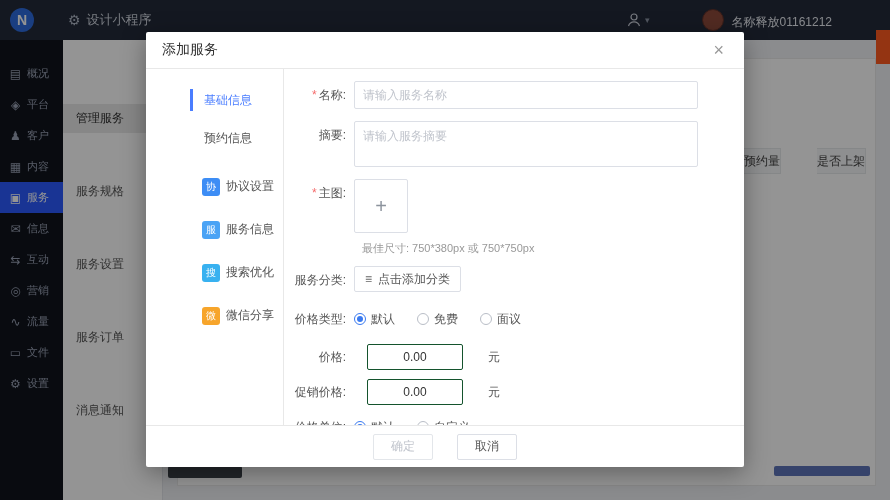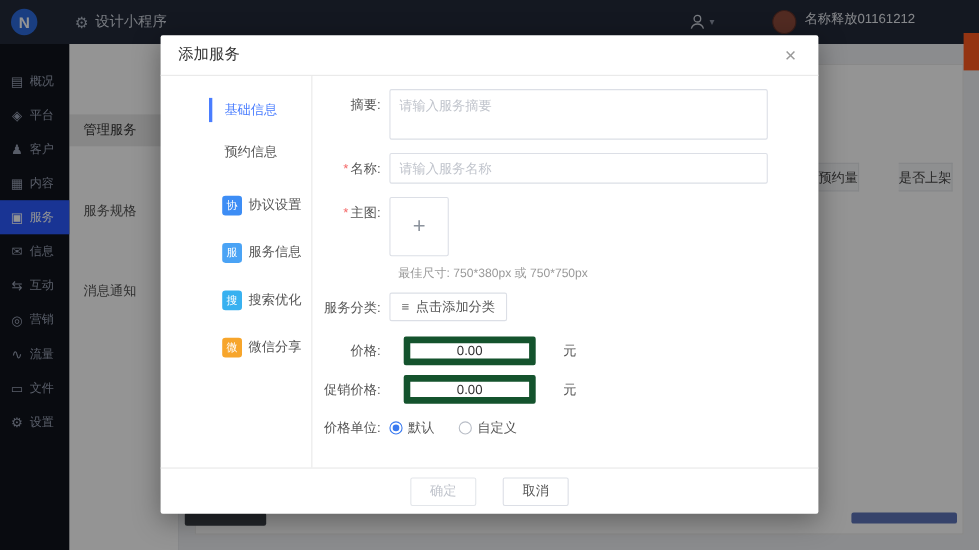--- a/index.html
+++ b/index.html
@@ -11,21 +11,21 @@
   }
   
   .topbar { position:absolute; top:0; left:0; right:0; height:40px; background:#232a3a;
     display:flex; align-items:center; z-index:5; }
   .logo { width:24px; height:24px; border-radius:50%; background:#2d6cdf; color:#fff;
     display:flex; align-items:center; justify-content:center; font-weight:bold; font-size:14px; margin-left:10px; cursor:pointer; }
   .app-title-wrap { display:flex; align-items:center; gap:6px; margin-left:34px; color:#cfd4de; font-size:13px; cursor:pointer; }
   .gear { font-size:14px; color:#aeb6c4; }
   .topbar-right { margin-left:auto; display:flex; align-items:center; margin-right:58px; }
   .person-wrap { display:flex; align-items:center; gap:3px; margin-right:52px; cursor:pointer; color:#cfd4de; }
-  .user-wrap { display:flex; align-items:flex-start; gap:8px; cursor:pointer; }
+  .user-wrap { display:flex; align-items:flex-end; gap:8px; cursor:pointer; }
   .avatar { width:22px; height:22px; border-radius:50%; background:#8d4a3b; border:1px solid #5f3129; }
   .user-name { color:#e6e9ef; font-size:12px; }
   .caret { font-size:9px; color:#8d95a6; }
   
   .sidebar { position:absolute; top:40px; left:0; bottom:0; width:63px; background:#10141d; padding-top:18px; z-index:4; }
   .side-item { height:31px; display:flex; align-items:center; padding-left:9px; gap:5px;
     color:#98a0b3; font-size:11px; cursor:pointer; }
   .side-item .glyph { font-size:12px; width:13px; text-align:center; }
   .side-item.active { background:#2b5bff; color:#fff; }
   .side-item.active .glyph { color:#fff; }
@@ -81,21 +81,21 @@
   .row-upload { margin-bottom:8px; }
   .hint { font-size:11px; color:#999; margin:0 0 10px 74px; }
   .cat-btn { height:26px; border:1px solid #dcdfe6; border-radius:2px; background:#fff; font-size:12px; color:#555;
     display:inline-flex; align-items:center; gap:6px; padding:0 10px; cursor:pointer; }
   .cat-btn .menu-glyph { font-size:12px; color:#666; }
   .radios { display:flex; align-items:center; gap:22px; height:26px; }
   .radio-opt { display:flex; align-items:center; gap:5px; font-size:12px; color:#555; cursor:pointer; }
   .rdot { width:12px; height:12px; border:1px solid #b9bec7; border-radius:50%; background:#fff; position:relative; flex:0 0 12px; }
   .rdot.checked { border-color:#3a7af0; }
   .rdot.checked::after { content:""; position:absolute; left:2px; top:2px; width:6px; height:6px; border-radius:50%; background:#3a7af0; }
-  .pinput { width:120px; height:26px; border:6px solid #14532d; border-radius:2px; text-align:center;
+  .pinput { width:96px; height:26px; border:1px solid #14532d; border-radius:2px; text-align:center;
     font-size:12px; color:#333; outline:none; font-family:inherit; }
   .unit { font-size:12px; color:#555; line-height:26px; margin-left:12px; }
   .row-tight { margin-bottom:9px;gap:13px; }
   
   .modal-footer { height:42px; flex:0 0 42px; border-top:1px solid #e8e8e8;
     display:flex; align-items:center; justify-content:center; gap:24px; }
   .btn { width:60px; height:26px; border-radius:2px; background:#fff; font-size:12px;
     display:flex; align-items:center; justify-content:center; cursor:pointer; }
   .btn-confirm { border:1px solid #e3e6ea; color:#c0c4cc; }
   .btn-cancel { border:1px solid #dcdfe6; color:#555; }
@@ -167,20 +167,22 @@
   </div>
   <div class="side-item">
     <span class="glyph">⚙</span>
     <span>设置</span>
   </div>
 </div>
 
 <div class="submenu">
   <div class="sub-item active">管理服务</div>
   <div class="sub-item">服务规格</div>
+  <div class="sub-item">服务设置</div>
+  <div class="sub-item">服务订单</div>
   <div class="sub-item">消息通知</div>
 </div>
 
 <div class="content">
   <div class="content-panel"></div>
   <div class="bg-table-head">
     <div class="bg-th">量</div>
     <div class="bg-th">预约量</div>
     <div class="bg-th">是否上架</div>
   </div>
@@ -220,30 +222,30 @@
       <div class="mtab icon-tab">
         <span class="tabicon ic-or">微</span>
         <span>微信分享</span>
       </div>
     </div>
 
     <div class="modal-form">
 
       <div class="frow">
         <div class="flabel">
+          <span class="star">*</span><span>名称:</span>
+        </div>
+        <input class="tinput" type="text" placeholder="请输入服务名称" style="">
+      </div>
+
+      <div class="frow">
+        <div class="flabel">
           <span>摘要:</span>
         </div>
         <textarea class="tarea" placeholder="请输入服务摘要" style=""></textarea>
-      </div>
-
-      <div class="frow">
-        <div class="flabel">
-          <span class="star">*</span><span>名称:</span>
-        </div>
-        <input class="tinput" type="text" placeholder="请输入服务名称" style="">
       </div>
 
       <div class="frow row-upload">
         <div class="flabel">
           <span class="star">*</span><span>主图:</span>
         </div>
         <div class="upload">
           <span>+</span>
         </div>
       </div>
@@ -253,20 +255,39 @@
       <div class="frow">
         <div class="flabel">
           <span>服务分类:</span>
         </div>
         <button class="cat-btn">
           <span class="menu-glyph">≡</span>
           <span>点击添加分类</span>
         </button>
       </div>
 
+      <div class="frow">
+        <div class="flabel" style="line-height:26px;">
+          <span>价格类型:</span>
+        </div>
+        <div class="radios">
+          <span class="radio-opt">
+            <span class="rdot checked"></span>
+            <span>默认</span>
+          </span>
+          <span class="radio-opt">
+            <span class="rdot"></span>
+            <span>免费</span>
+          </span>
+          <span class="radio-opt">
+            <span class="rdot"></span>
+            <span>面议</span>
+          </span>
+        </div>
+      </div>
 
       <div class="frow row-tight">
         <div class="flabel" style="line-height:26px;">
           <span>价格:</span>
         </div>
         <input class="pinput" type="text" value="0.00" style="">
         <span class="unit">元</span>
       </div>
 
       <div class="frow row-tight">

